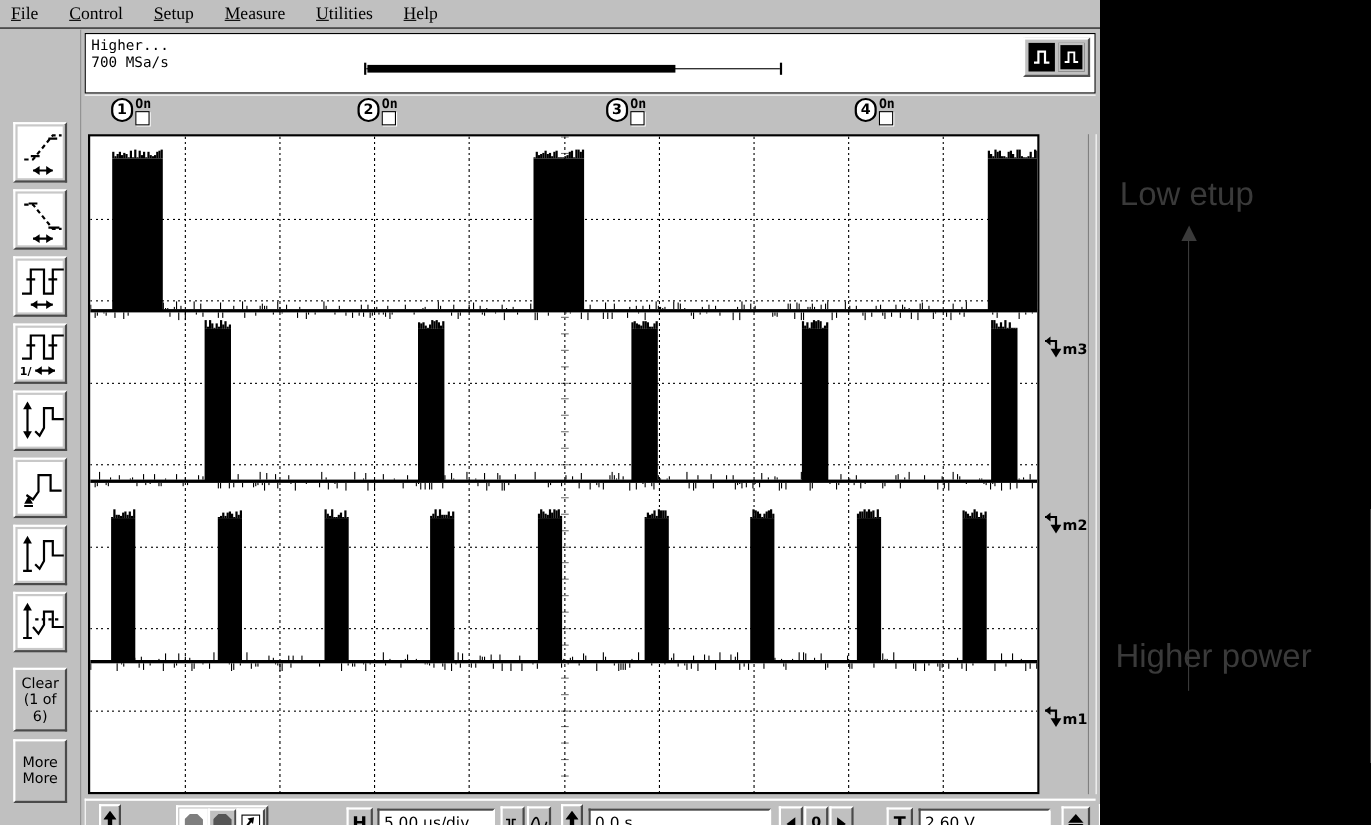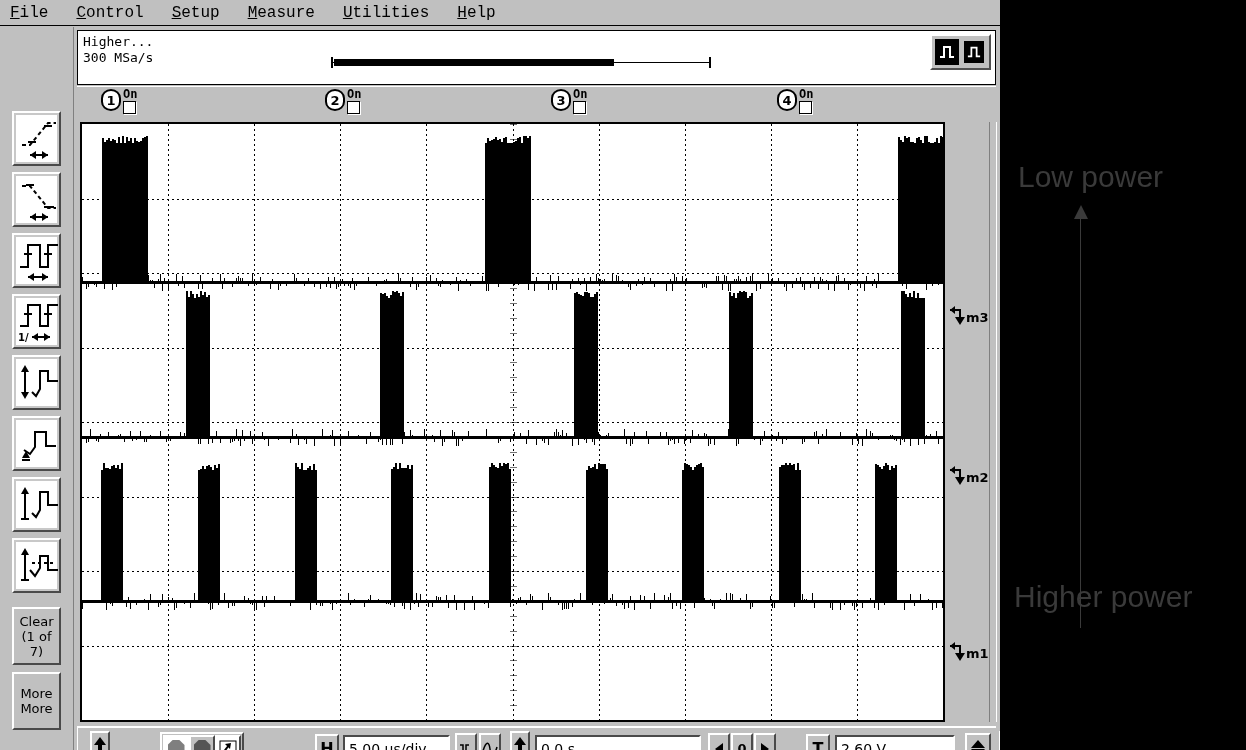--- a/index.html
+++ b/index.html
@@ -20,21 +20,21 @@
 
   
   .menubar {
     position:absolute; left:0; top:0; width:1000px; height:26px;
     background:#c0c0c0;
     display:flex; align-items:center;
     padding-left:10px;
     border-bottom:1px solid #000;
   }
   .menubar .mi {
-    font-family:Liberation Mono, monospace;
+    font-family:Liberation Serif, serif;
     font-size:16px; color:#000;
     margin-right:28px; white-space:nowrap;
     line-height:20px;
   }
   .menubar .mi u { text-decoration:underline; }
 
   
   .toolstrip {
     position:absolute; left:0px; top:27px; width:74px; height:723px;
     background:#c0c0c0;
@@ -399,34 +399,34 @@
             <polygon points="9,6 5,13 13,13" fill="#000"></polygon>
             <line x1="5" y1="38" x2="13" y2="38" stroke="#000" stroke-width="2"></line>
             <polyline points="14,28 19,34 24,26 24,14 32,14 32,28 42,28" fill="none" stroke="#000" stroke-width="2"></polyline>
             <line x1="16" y1="21" x2="40" y2="21" stroke="#000" stroke-width="2" stroke-dasharray="3 3"></line>
           </svg>
         </div>
       </div>
 
       <div class="tbtn txt" style="top:580px; height:58px;">
         <span>Clear</span>
-        <span>(1 of 7)</span>
+        <span>(1 of 6)</span>
       </div>
 
       <div class="tbtn txt" style="top:645px; height:58px;">
         <span>More</span>
         <span>More</span>
       </div>
     </div>
 
     <div class="inner">
 
       <div class="statusstrip">
         <div class="statustxt">Higher...</div>
-        <div class="statustxt" style="top:19px;">300 MSa/s</div>
+        <div class="statustxt" style="top:19px;">700 MSa/s</div>
 
         <div class="progwrap">
           <div class="cap l"></div>
           <div class="cap r"></div>
           <div class="rail"></div>
           <div class="bar"></div>
         </div>
 
         <div class="topicons">
           <div class="pulseicon">
@@ -1478,19 +1478,19 @@
           <svg width="12" height="26" viewBox="0 0 12 26">
             <polygon points="6,1 0,9 4,9 4,25 8,25 8,9 12,9" fill="#000"></polygon>
           </svg>
         </div>
       </div>
 
     </div>
   </div>
 
   <div class="annot">
-    <div class="lbl low">Low power</div>
+    <div class="lbl low">Low etup</div>
     <div class="arrowhead"></div>
     <div class="arrowline"></div>
     <div class="lbl high">Higher power</div>
   </div>
 
 </div>
 
 </body></html>

